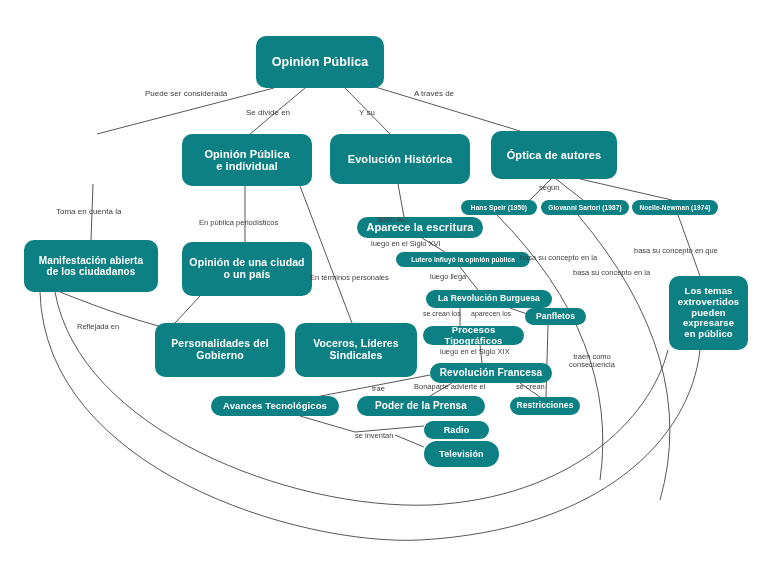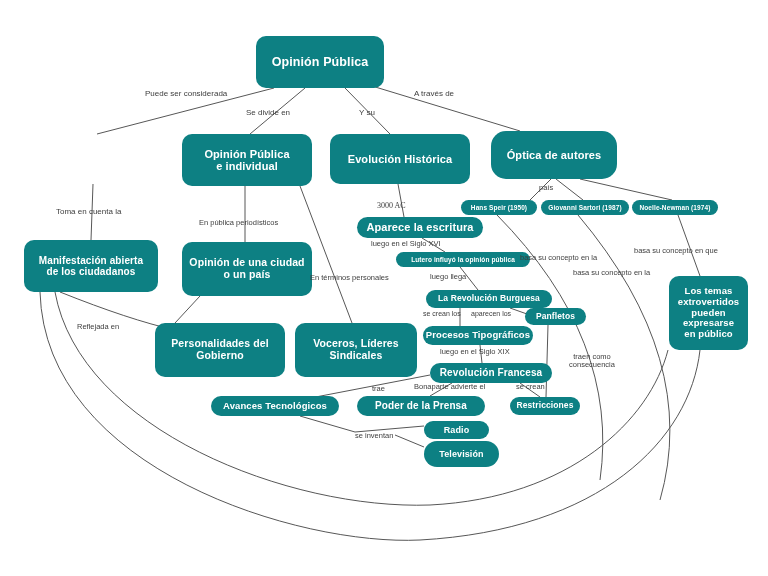--- a/index.html
+++ b/index.html
@@ -51,21 +51,21 @@
     </svg>
 <div class="node" style="left: 256px; top: 36px; width: 128px; height: 52px; font-size: 12.5px; background: rgb(13, 128, 131); color: rgb(255, 255, 255);">
       <span>Opinión Pública</span>
     </div>
     <div class="node" style="left: 182px; top: 134px; width: 130px; height: 52px; font-size: 11px; background: rgb(13, 128, 131); color: rgb(255, 255, 255);">
       <span>Opinión Pública<br>e individual</span>
     </div>
     <div class="node" style="left: 330px; top: 134px; width: 140px; height: 50px; font-size: 11px; background: rgb(13, 128, 131); color: rgb(255, 255, 255);">
       <span>Evolución Histórica</span>
     </div>
-    <div class="node" style="left: 491px; top: 131px; width: 126px; height: 48px; font-size: 11px; background: rgb(13, 128, 131); color: rgb(255, 255, 255); border-radius: 15px;">
+    <div class="node" style="left: 491px; top: 131px; width: 126px; height: 48px; font-size: 11px; background: rgb(13, 128, 131); color: rgb(255, 255, 255);">
       <span>Óptica de autores</span>
     </div>
     <div class="node" style="left: 24px; top: 240px; width: 134px; height: 52px; font-size: 10px; background: rgb(13, 128, 131); color: rgb(255, 255, 255);">
       <span>Manifestación abierta<br>de los ciudadanos</span>
     </div>
     <div class="node" style="left: 182px; top: 242px; width: 130px; height: 54px; font-size: 10.5px; background: rgb(13, 128, 131); color: rgb(255, 255, 255); text-align: center;">
       <span>Opinión de una ciudad<br>o un país</span>
     </div>
     <div class="node" style="left: 155px; top: 323px; width: 130px; height: 54px; font-size: 10.5px; background: rgb(13, 128, 131); color: rgb(255, 255, 255);">
       <span>Personalidades del<br>Gobierno</span>
@@ -87,21 +87,21 @@
     </div>
     <div class="node pill" style="left: 396px; top: 252px; width: 134px; height: 15px; font-size: 6.5px; background: rgb(13, 128, 131); color: rgb(255, 255, 255);">
       <span>Lutero influyó la opinión pública</span>
     </div>
     <div class="node pill" style="left: 426px; top: 290px; width: 126px; height: 18px; font-size: 8.5px; background: rgb(13, 128, 131); color: rgb(255, 255, 255);">
       <span>La Revolución Burguesa</span>
     </div>
     <div class="node pill" style="left: 525px; top: 308px; width: 61px; height: 17px; font-size: 8.5px; background: rgb(13, 128, 131); color: rgb(255, 255, 255);">
       <span>Panfletos</span>
     </div>
-    <div class="node pill" style="left: 423px; top: 326px; width: 110px; height: 19px; font-size: 9.5px; background: rgb(13, 128, 131); color: rgb(255, 255, 255);">
+    <div class="node pill" style="left: 423px; top: 326px; width: 101px; height: 19px; font-size: 9.5px; background: rgb(13, 128, 131); color: rgb(255, 255, 255);">
       <span>Procesos Tipográficos</span>
     </div>
     <div class="node pill" style="left: 430px; top: 363px; width: 122px; height: 20px; font-size: 10px; background: rgb(13, 128, 131); color: rgb(255, 255, 255);">
       <span>Revolución Francesa</span>
     </div>
     <div class="node pill" style="left: 211px; top: 396px; width: 128px; height: 20px; font-size: 9.5px; background: rgb(13, 128, 131); color: rgb(255, 255, 255);">
       <span>Avances Tecnológicos</span>
     </div>
     <div class="node pill" style="left: 357px; top: 396px; width: 128px; height: 20px; font-size: 10px; background: rgb(13, 128, 131); color: rgb(255, 255, 255);">
       <span>Poder de la Prensa</span>
@@ -117,22 +117,22 @@
     </div>
     <div class="node" style="left: 669px; top: 276px; width: 79px; height: 74px; font-size: 9.5px; background: rgb(13, 128, 131); color: rgb(255, 255, 255);">
       <span>Los temas<br>extrovertidos<br>pueden<br>expresarse<br>en público</span>
     </div>
     <div class="lbl" style="left: 145px; top: 90px; font-size: 8px; color: rgb(61, 61, 61);">Puede ser considerada</div>
     <div class="lbl" style="left: 246px; top: 109px; font-size: 8px; color: rgb(61, 61, 61);">Se divide en</div>
     <div class="lbl" style="left: 359px; top: 109px; font-size: 8px; color: rgb(61, 61, 61);">Y su</div>
     <div class="lbl" style="left: 414px; top: 90px; font-size: 8px; color: rgb(61, 61, 61);">A través de</div>
     <div class="lbl" style="left: 56px; top: 208px; font-size: 8px; color: rgb(61, 61, 61);">Toma en cuenta la</div>
     <div class="lbl" style="left: 199px; top: 219px; font-size: 7.5px; color: rgb(61, 61, 61);">En pública periodísticos</div>
-    <div class="lbl" style="left: 539px; top: 184px; font-size: 7.5px; color: rgb(61, 61, 61);">país</div>
-    <div class="lbl" style="left: 377px; top: 202px; font-size: 8px; color: rgb(61, 61, 61); font-family: Liberation Serif, serif;">3000 AC</div>
+    <div class="lbl" style="left: 539px; top: 184px; font-size: 7.5px; color: rgb(61, 61, 61);">según</div>
+    <div class="lbl" style="left: 377px; top: 216px; font-size: 8px; color: rgb(61, 61, 61);">3000 AC</div>
     <div class="lbl" style="left: 371px; top: 240px; font-size: 7.5px; color: rgb(61, 61, 61);">luego en el Siglo XVI</div>
     <div class="lbl" style="left: 430px; top: 273px; font-size: 7.5px; color: rgb(61, 61, 61);">luego llega</div>
     <div class="lbl" style="left: 423px; top: 310px; font-size: 7px; color: rgb(61, 61, 61);">se crean los</div>
     <div class="lbl" style="left: 471px; top: 310px; font-size: 7px; color: rgb(61, 61, 61);">aparecen los</div>
     <div class="lbl" style="left: 440px; top: 348px; font-size: 7.5px; color: rgb(61, 61, 61);">luego en el Siglo XIX</div>
     <div class="lbl" style="left: 310px; top: 274px; font-size: 7.5px; color: rgb(61, 61, 61);">En términos personales</div>
     <div class="lbl" style="left: 520px; top: 254px; font-size: 7.5px; color: rgb(61, 61, 61);">basa su concepto en la</div>
     <div class="lbl" style="left: 573px; top: 269px; font-size: 7.5px; color: rgb(61, 61, 61);">basa su concepto en la</div>
     <div class="lbl" style="left: 634px; top: 247px; font-size: 7.5px; color: rgb(61, 61, 61);">basa su concepto en que</div>
     <div class="lbl" style="left: 77px; top: 323px; font-size: 7.5px; color: rgb(61, 61, 61);">Reflejada en</div>

